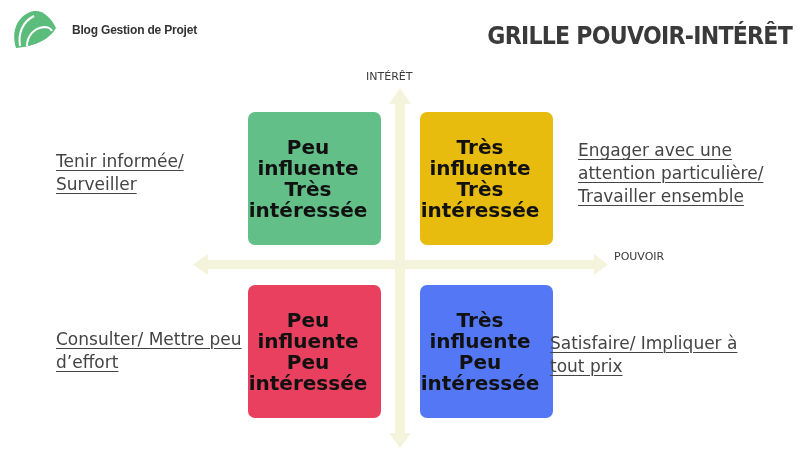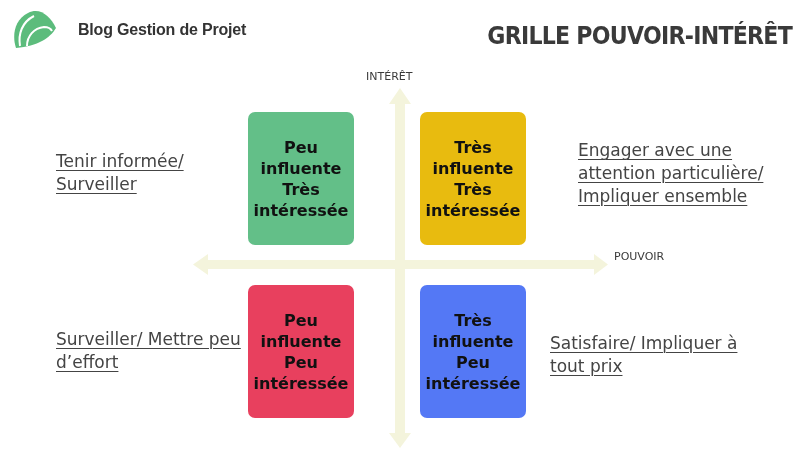--- a/index.html
+++ b/index.html
@@ -5,40 +5,40 @@
   html, body { margin: 0; padding: 0; }
   body {
     width: 811px; height: 456px; position: relative; overflow: hidden;
     background: #ffffff;
     font-family: "DejaVu Sans", sans-serif;
   }
   .logo { position: absolute; left: 10px; top: 8px; display: flex; align-items: center; }
   .logo-icon { width: 48px; height: 44px; }
   .logo-text {
     font-family: "Liberation Sans", sans-serif; font-weight: bold;
-    font-size: 16px; color: #333; margin-left: 20px; letter-spacing: -0.2px;
+    font-size: 12px; color: #333; margin-left: 14px; letter-spacing: -0.2px;
   }
   .title {
     position: absolute; left: 0; width: 811px; top: 22px; text-align: right;
     font-family: "DejaVu Sans", sans-serif; font-weight: bold; font-size: 24px;
     color: #3a3a3a; letter-spacing: -0.8px;
     padding-left: 0;
   }
   .title span { display: inline-block; transform: translateX(-6px) scaleX(0.92); }
   .axis-label {
     position: absolute; font-family: "DejaVu Sans", sans-serif; font-weight: normal;
     font-size: 11px; color: #3a3a3a;
   }
   .axis-y-label { left: 366px; top: 70px; }
   .axis-x-label { left: 614px; top: 250px; }
   svg.axes { position: absolute; left: 0; top: 0; }
   .quad {
-    position: absolute; width: 106px; height: 133px; border-radius: 7px;
+    position: absolute; width: 133px; height: 133px; border-radius: 7px;
     display: flex; align-items: center; justify-content: flex-start; text-align: center;
-    font-family: "DejaVu Sans", sans-serif; font-weight: bold; font-size: 16px;
+    font-family: "DejaVu Sans", sans-serif; font-weight: bold; font-size: 20px;
     line-height: 21px; color: #111;
   }
   .quad div { width: 120px; }
   .q-tl { left: 248px; top: 112px; }
   .q-tr { left: 420px; top: 112px; }
   .q-bl { left: 248px; top: 285px; }
   .q-br { left: 420px; top: 285px; }
   .strategy {
     position: absolute; font-family: "DejaVu Sans", sans-serif; font-size: 17px;
     line-height: 23px; color: #444; text-decoration: underline;
@@ -104,15 +104,15 @@
 <div class="quad q-br" style="background:#5478f5">
   <div>
     <span>Très</span><br>
     <span>influente</span><br>
     <span>Peu</span><br>
     <span>intéressée</span>
   </div>
 </div>
 
 <div class="strategy s-tl">Tenir informée/ Surveiller</div>
-<div class="strategy s-tr">Engager avec une attention particulière/ Impliquer ensemble</div>
-<div class="strategy s-bl">Surveiller/ Mettre peu d’effort</div>
+<div class="strategy s-tr">Engager avec une attention particulière/ Travailler ensemble</div>
+<div class="strategy s-bl">Consulter/ Mettre peu d’effort</div>
 <div class="strategy s-br">Satisfaire/ Impliquer à tout prix</div>
 
 </body></html>

